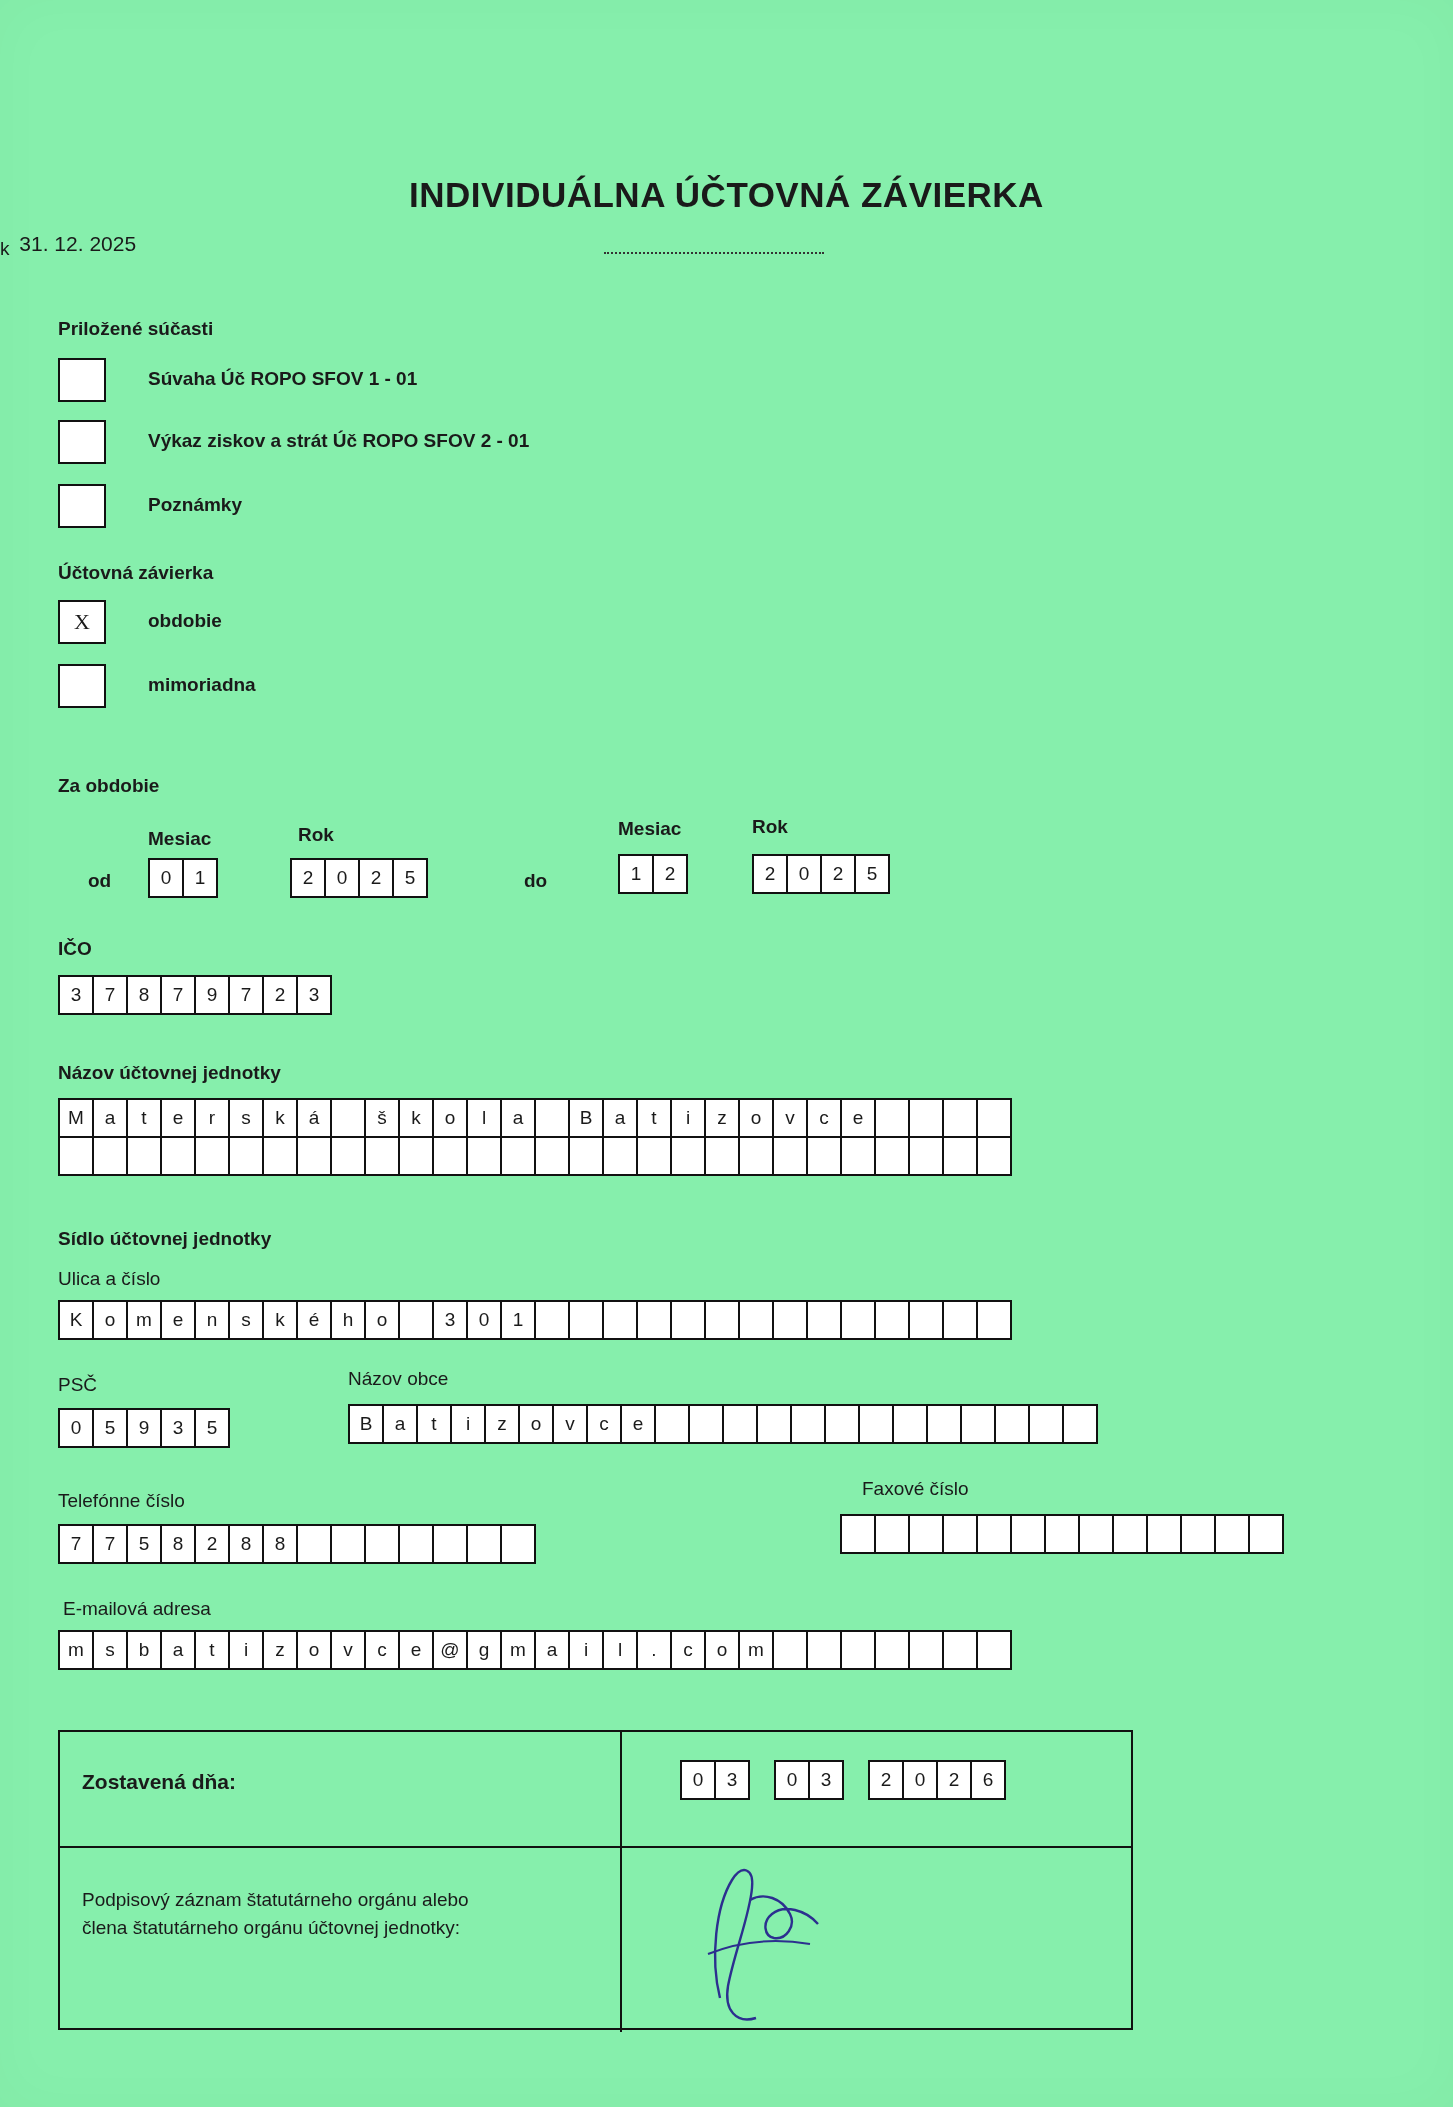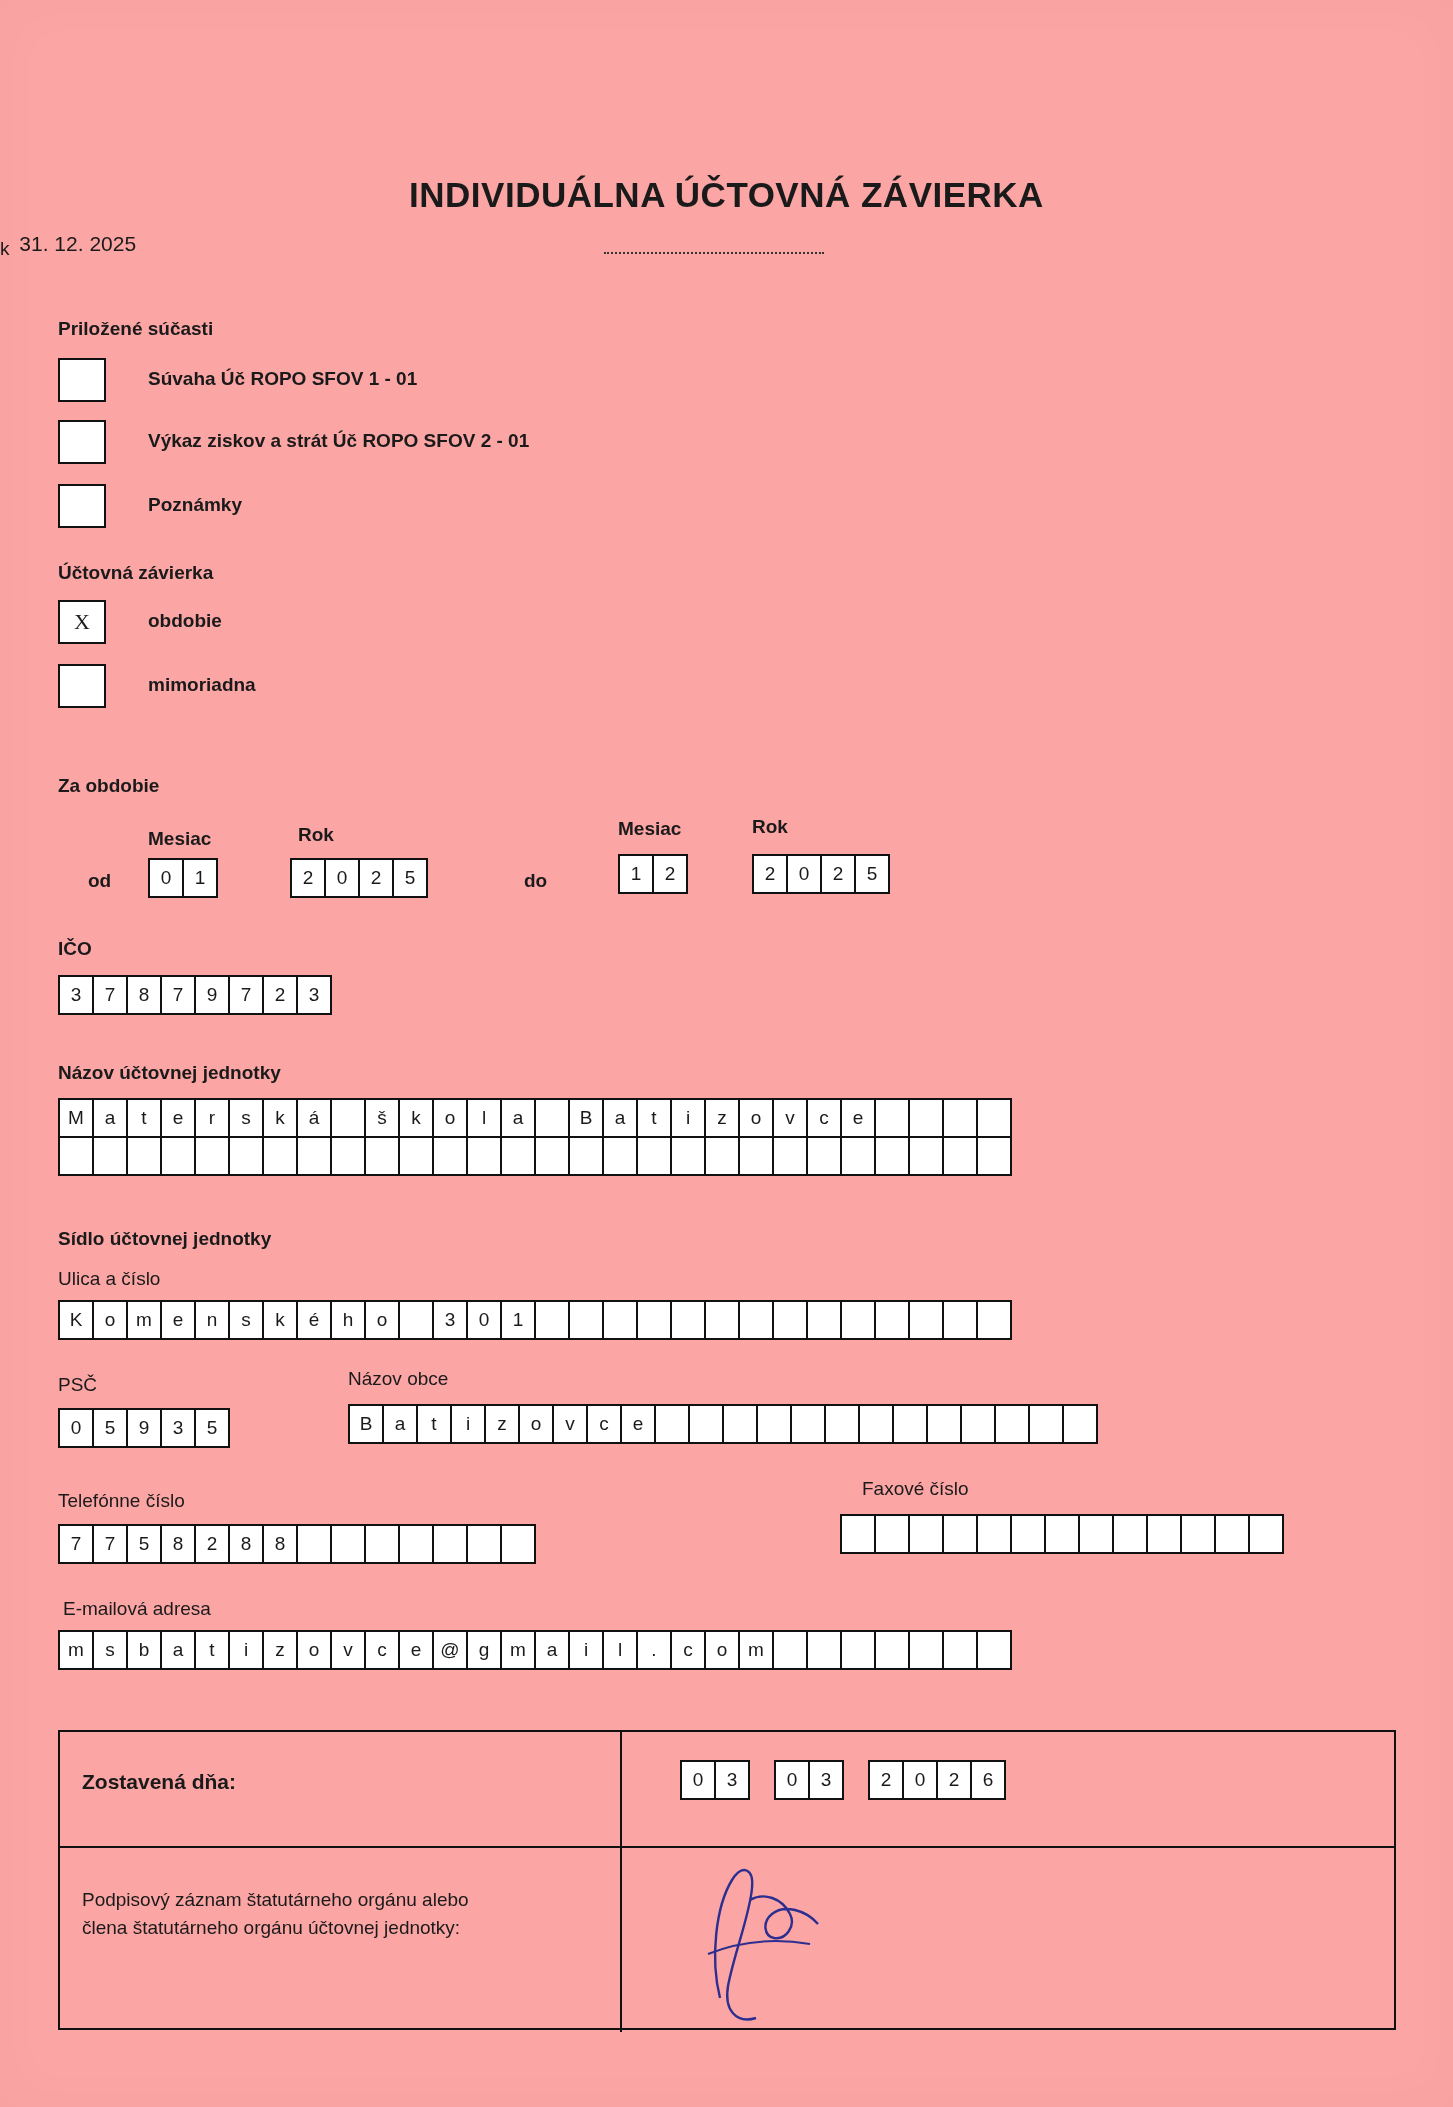--- a/index.html
+++ b/index.html
@@ -4,21 +4,21 @@
 <style>
   html,body{margin:0;padding:0;background:#ffffff;}
   body{
     width:1453px;height:2107px;position:relative;
     font-family:"Liberation Sans", sans-serif;
     color:#1a1a1a;
     overflow:hidden;
   }
   .page{
     position:absolute;inset:0;
-    background:#fca5a5;
+    background:#86efac;
   }
   
   .scan-edge{position:absolute;inset:0;pointer-events:none;
     box-shadow:inset 0 0 60px rgba(0,0,0,0.025);}
 
   .title{
     position:absolute;top:175px;left:0;width:100%;
     text-align:center;font-size:35px;font-weight:bold;letter-spacing:.5px;
   }
   .subtitle-row{
@@ -47,21 +47,21 @@
     display:flex;align-items:center;justify-content:center;
     font-size:19px;font-family:"Liberation Sans",sans-serif;
     background:#fff;
     box-sizing:border-box;
   }
   .cell:first-child{margin-left:0;}
 
   .small-lbl{position:absolute;font-size:19px;font-weight:bold;}
 
   .bottom-box{
-    position:absolute;left:58px;top:1730px;width:1338px;height:300px;
+    position:absolute;left:58px;top:1730px;width:1075px;height:300px;
     border:2px solid #111;box-sizing:border-box;
   }
   .bb-divider-h{position:absolute;left:0;top:114px;width:100%;height:2px;background:#111;}
   .bb-divider-v{position:absolute;left:560px;top:0;width:2px;height:114px;background:#111;}
   .bb-divider-v2{position:absolute;left:560px;top:114px;width:2px;height:186px;background:#111;}
 
   .zostavena{position:absolute;left:22px;top:38px;font-size:21px;font-weight:bold;}
   .podpis{position:absolute;left:22px;top:154px;font-size:19px;line-height:1.45;}
 
   .datecells{position:absolute;display:flex;}

